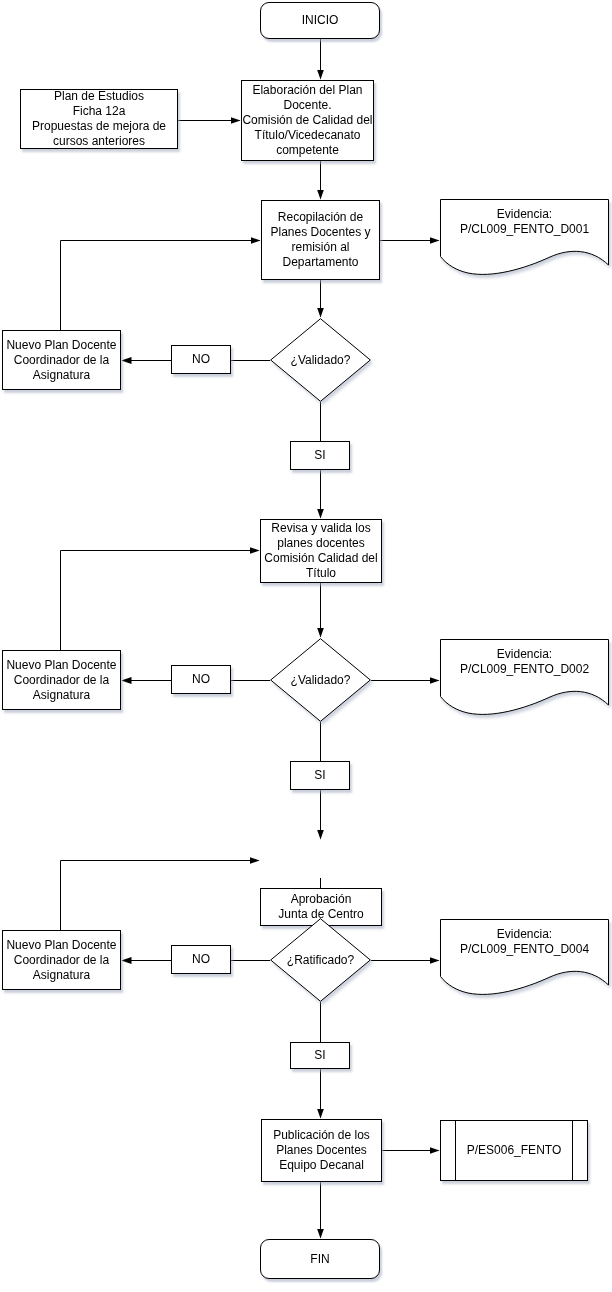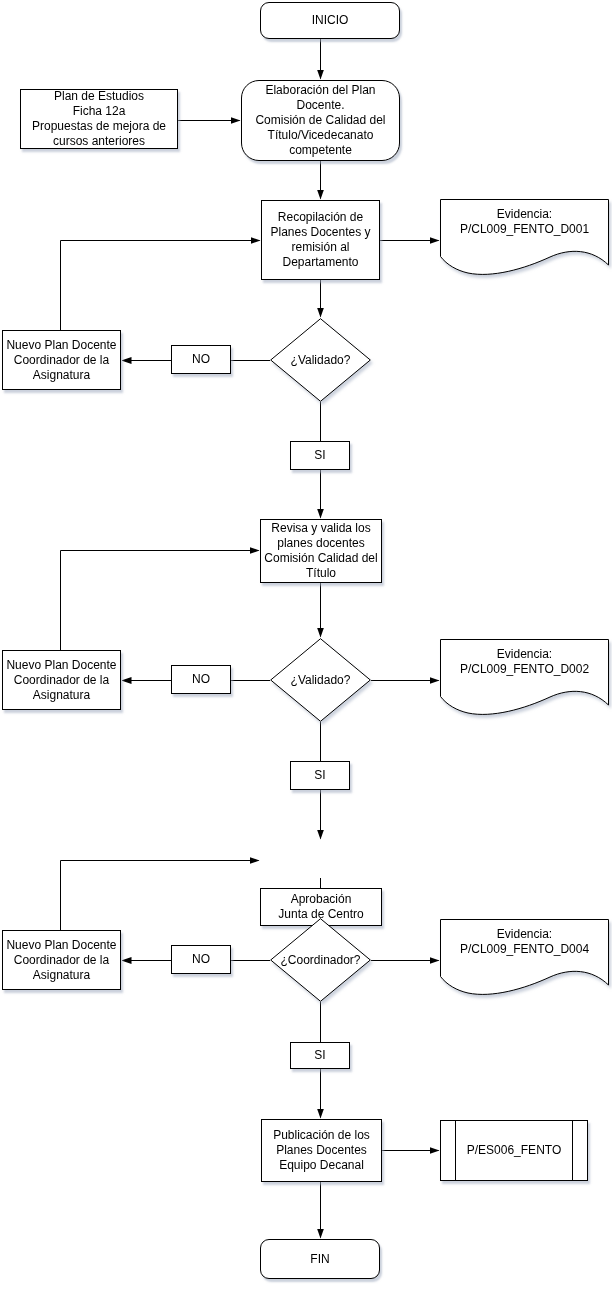--- a/index.html
+++ b/index.html
@@ -37,23 +37,23 @@
     position:relative;z-index:1;
   }
   .shape-svg{position:absolute;left:0;top:0;width:100%;height:100%;
     filter:drop-shadow(2px 3px 1.5px var(--shadow));}
   .diamond,.doc{background:transparent;border:none;}
   .doc .label{position:absolute;top:8px;left:0;right:0;}
   .pp-bar{position:absolute;top:0;bottom:0;width:0;border-left:1px solid var(--stroke);}
   .pp-bar.l{left:14px;} .pp-bar.r{right:14px;}
 
   
-  #n-inicio      {left:260px;top:2px;   width:140px;height:37px;}
+  #n-inicio      {left:260px;top:2px;   width:120px;height:37px;}
   #n-plan        {left:20px;  top:89px;  width:158px;height:60px;}
-  #n-elaboracion {left:241px;top:80px;  width:159px;height:81px;border-radius:18px;}
+  #n-elaboracion {left:241px;top:80px;  width:133px;height:81px;}
   #n-recopilacion{left:261px;top:200px; width:119px;height:80px;}
   #n-evidencia1  {left:440px;top:199px; width:169px;height:78px;}
   #n-validado1   {left:270px;top:318px; width:101px;height:84px;}
   #n-no1         {left:171px;top:345px; width:60px; height:29px;}
   #n-nuevoplan1  {left:2px;  top:330px; width:119px;height:60px;}
   #n-si1         {left:290px;top:441px; width:60px; height:29px;}
   #n-revisa      {left:260px;top:519px; width:122px;height:64px;}
   #n-validado2   {left:270px;top:638px; width:101px;height:84px;}
   #n-no2         {left:171px;top:665px; width:60px; height:29px;}
   #n-nuevoplan2  {left:2px;  top:650px; width:119px;height:60px;}
@@ -197,21 +197,21 @@
 
   <div class="node box" id="n-aprobacion">
     <span class="label">Aprobación
 Junta de Centro</span>
   </div>
 
   <div class="node diamond" id="n-ratificado">
     <svg class="shape-svg" viewBox="0 0 101 84" xmlns="http://www.w3.org/2000/svg">
       <polygon points="50.5,0.7 100.3,42 50.5,83.3 0.7,42" fill="#fff" stroke="#000"></polygon>
     </svg>
-    <span class="label">¿Coordinador?</span>
+    <span class="label">¿Ratificado?</span>
   </div>
 
   <div class="node box" id="n-no3">
     <span class="label">NO</span>
   </div>
 
   <div class="node box" id="n-nuevoplan3">
     <span class="label">Nuevo Plan Docente
 Coordinador de la
 Asignatura</span>

